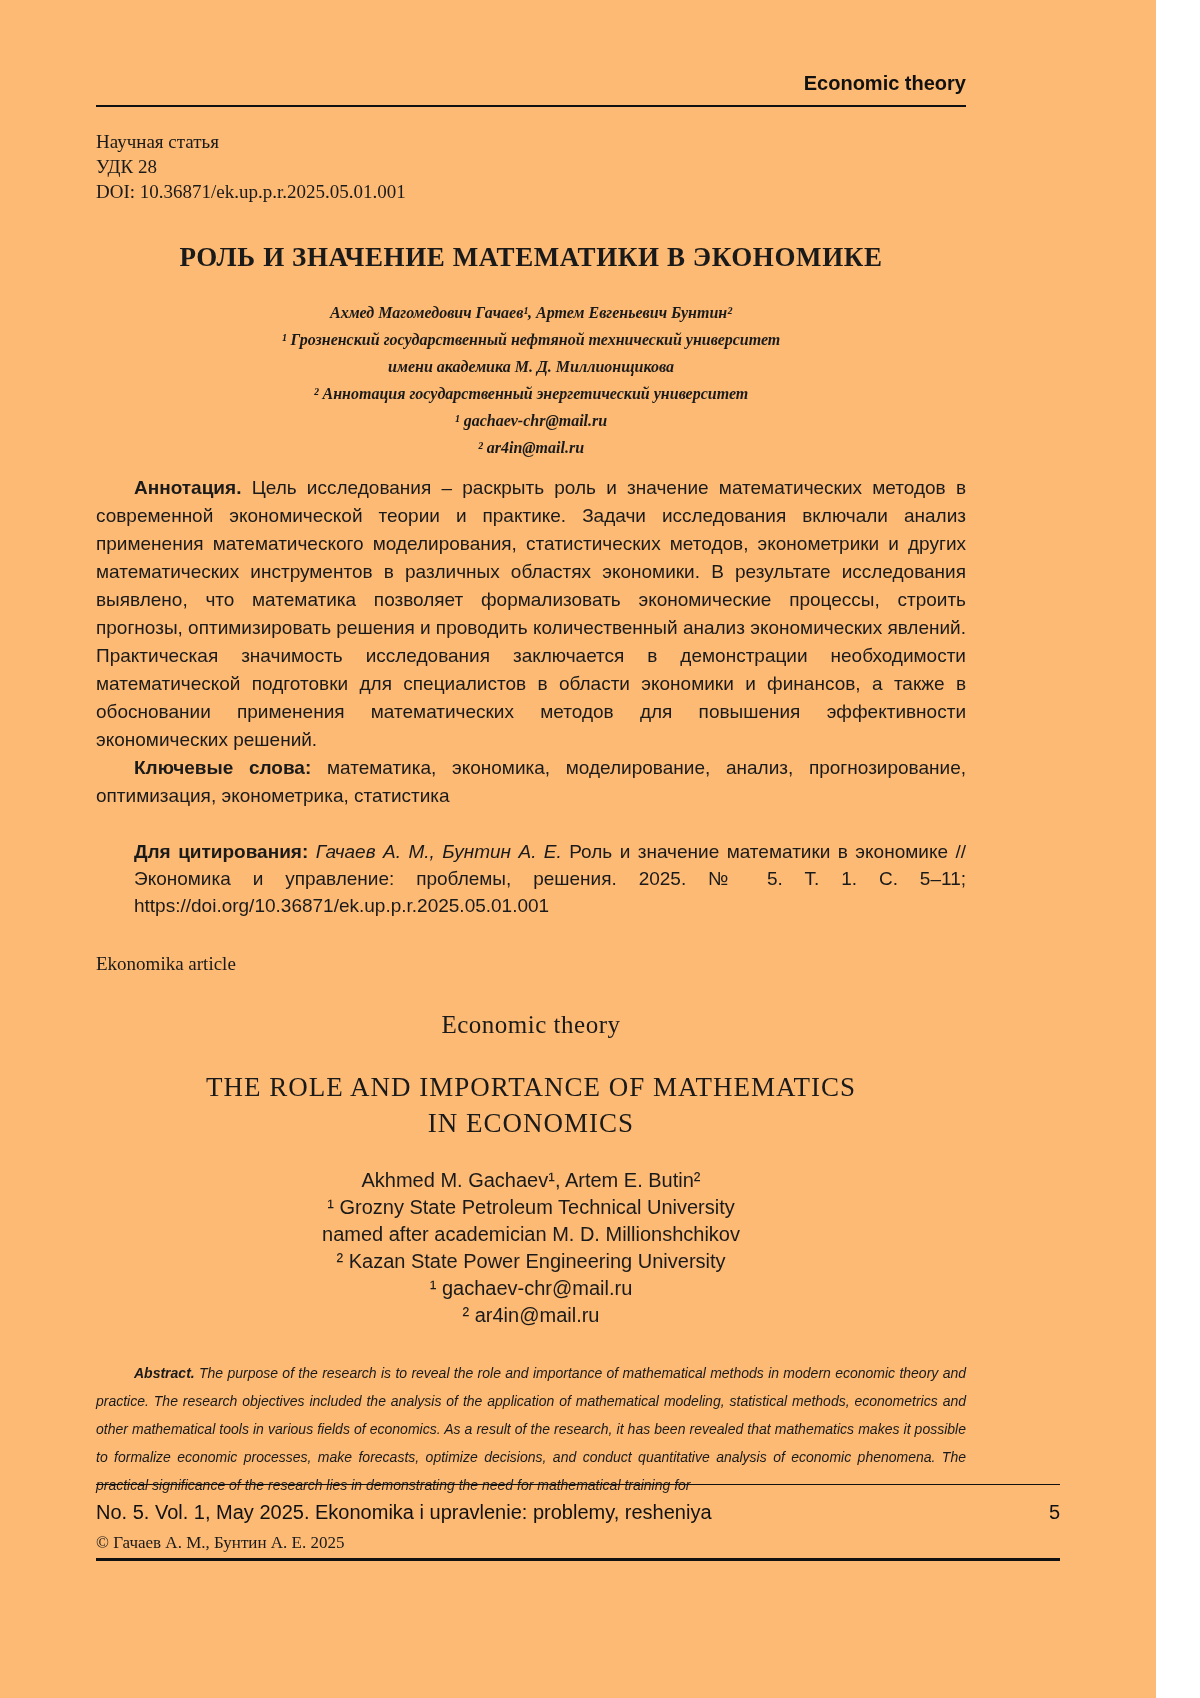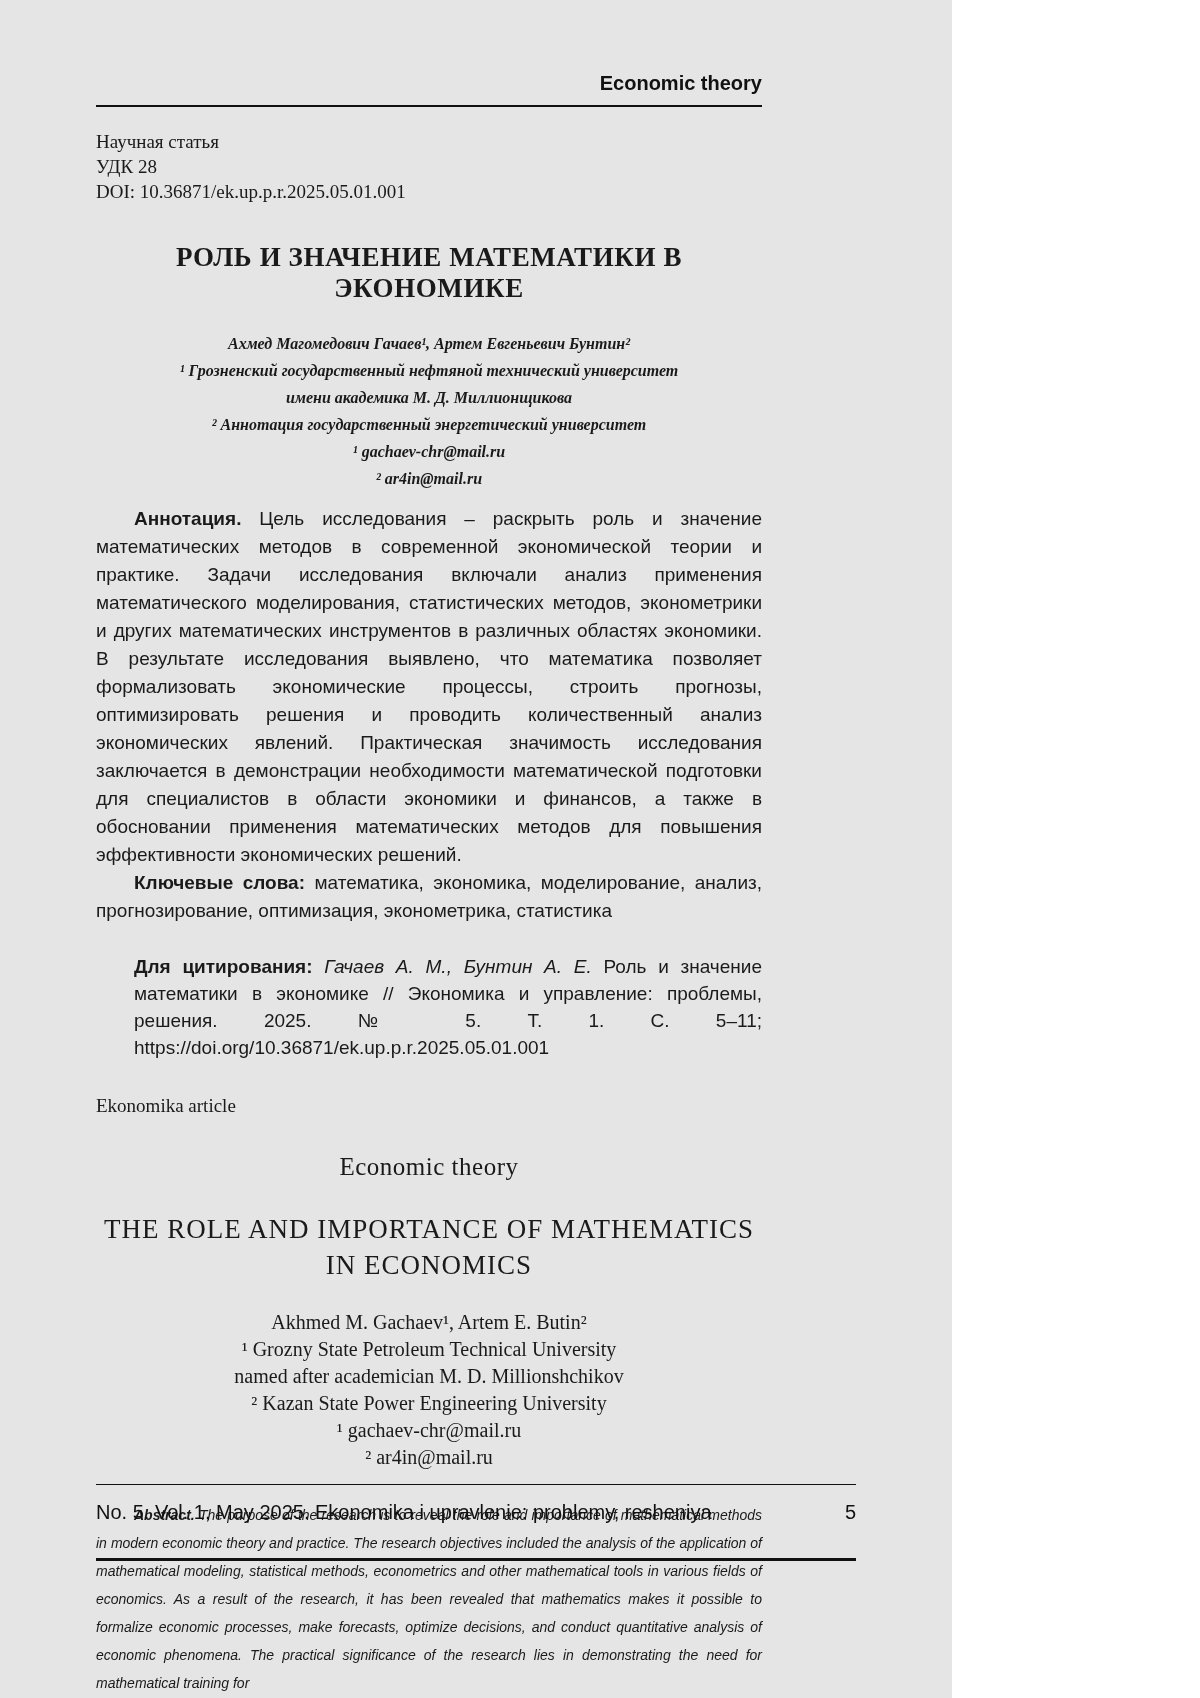--- a/index.html
+++ b/index.html
@@ -1,20 +1,20 @@
 <!DOCTYPE html>
 <html lang="ru"><head>
 <meta charset="utf-8">
 <style>
   html, body { margin: 0; padding: 0; background: #ffffff; }
   .page {
     position: relative;
-    width: 952px;
+    width: 1156px;
     height: 1698px;
-    background: #e5e5e5;
+    background: #fdba74;
     box-sizing: border-box;
     overflow: hidden;
     color: #1a1a1a;
   }
   .content {
     margin: 0 190px 0 96px; 
   }
   
   .running-head {
     padding-top: 72px;
@@ -92,21 +92,21 @@
     text-align: center;
     font-family: "Liberation Serif", serif;
     font-weight: normal;
     font-size: 27px;
     line-height: 36px;
     letter-spacing: 1px;
   }
   .authors-en {
     margin-top: 26px;
     text-align: center;
-    font-family: Liberation Serif, serif;
+    font-family: Liberation Sans, sans-serif;
     font-size: 20px;
     line-height: 27px;
   }
   .abstract-en {
     margin: 30px 0 0 0;
     font-family: "Liberation Sans", sans-serif;
     font-style: italic;
     font-size: 14px;
     line-height: 28px;
     text-align: justify;

